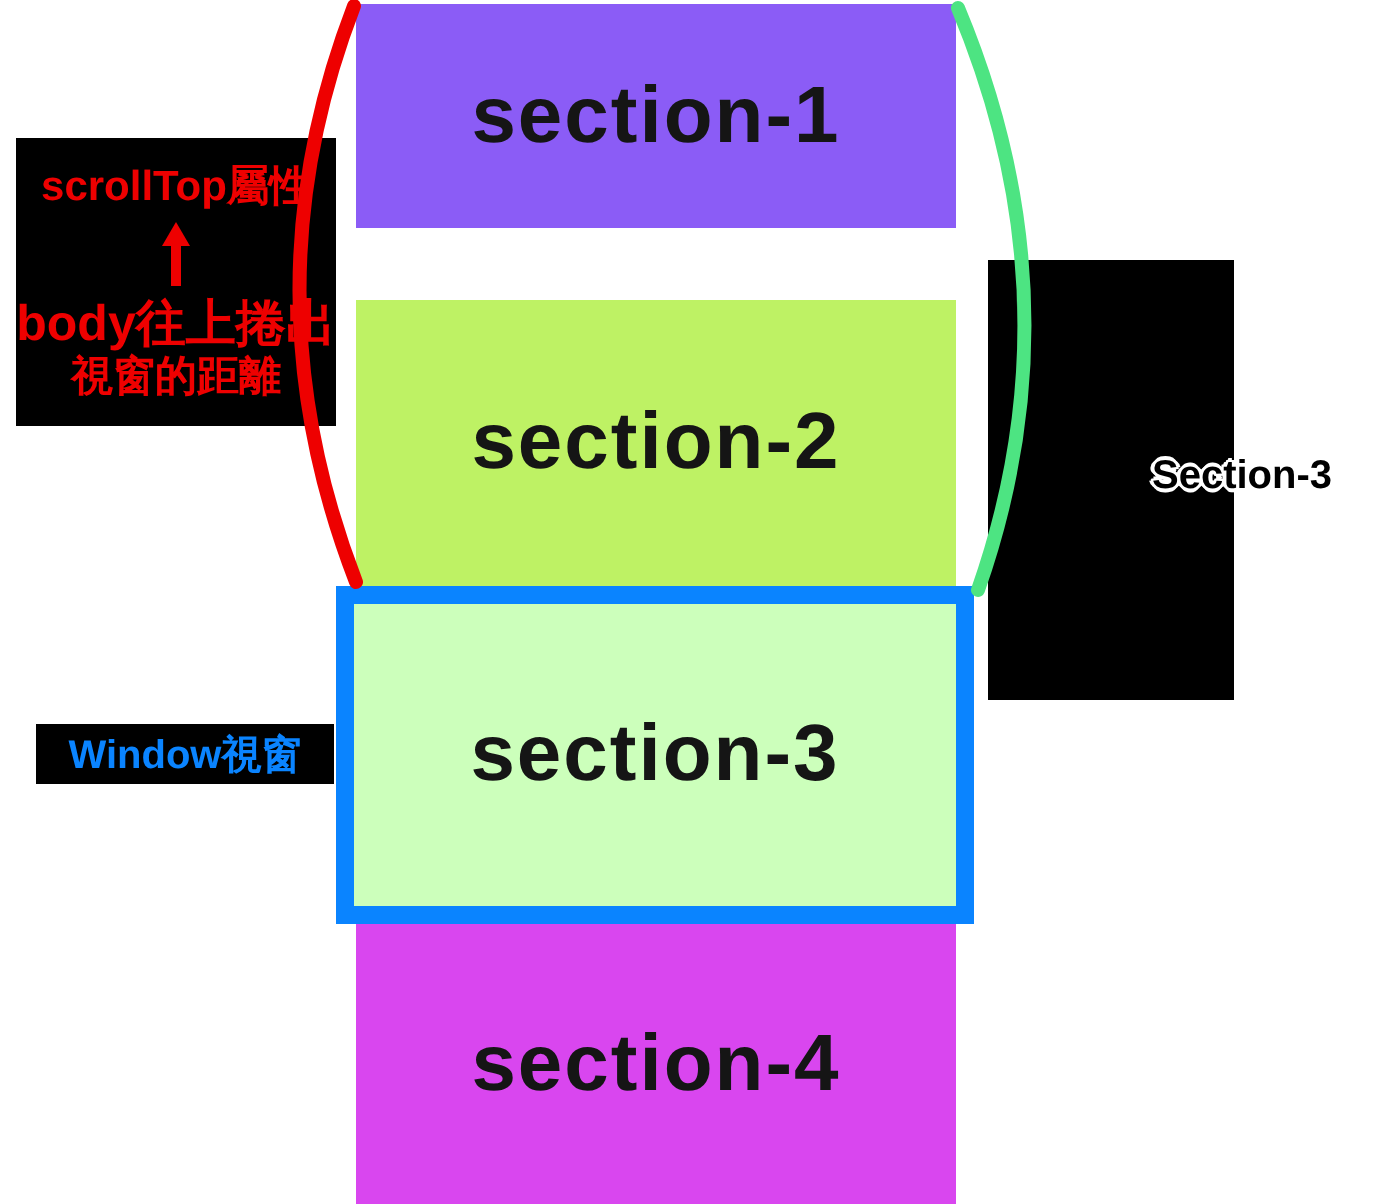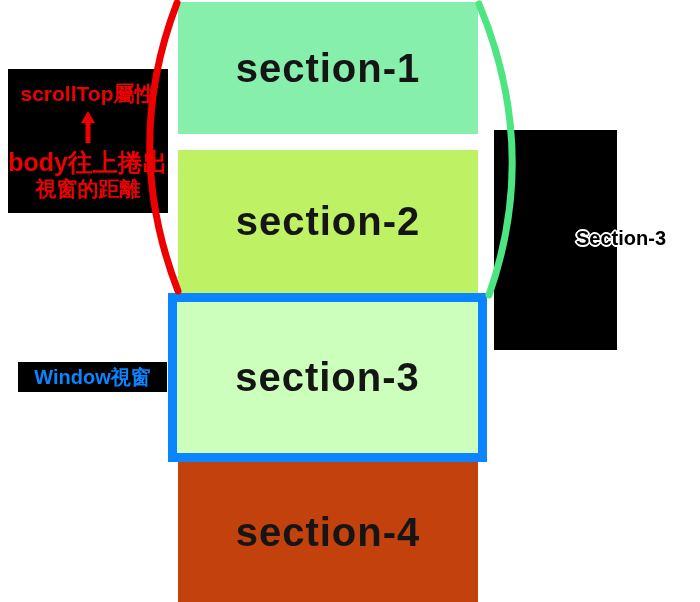--- a/index.html
+++ b/index.html
@@ -7,23 +7,23 @@
     position:relative;width:700px;height:602px;background:#ffffff;
     overflow:hidden;font-family:"Liberation Sans","DejaVu Sans",sans-serif;
   }
   
   .section{
     position:absolute;left:178px;width:300px;
     display:flex;align-items:center;justify-content:center;
     font-size:40px;font-weight:bold;color:#151515;
     letter-spacing:1px;
   }
-  .sec1{top:2px;height:132px;background:#86efac;}
+  .sec1{top:2px;height:112px;background:#8b5cf6;}
   .sec2{top:150px;height:143px;background:#bef264;}
-  .sec4{top:462px;height:140px;background:#c2410c;}
+  .sec4{top:462px;height:140px;background:#d946ef;}
   
   .window-frame{
     position:absolute;left:168px;top:293px;width:319px;height:169px;
     box-sizing:border-box;border:9px solid #0a84ff;background:#ccffbb;
     display:flex;align-items:center;justify-content:center;
     font-size:40px;font-weight:bold;color:#151515;letter-spacing:1px;
   }
   
   .blackbox{position:absolute;background:#000000;}
   .scrolltop-box{left:8px;top:69px;width:160px;height:144px;

